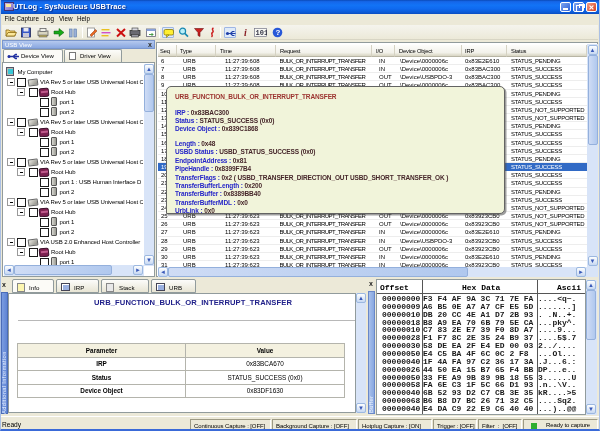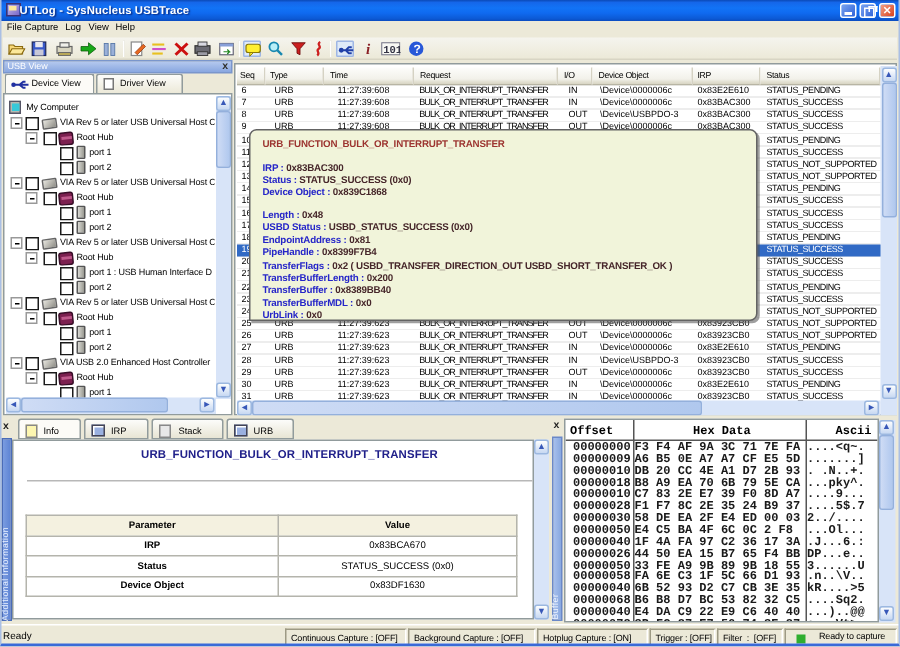--- a/index.html
+++ b/index.html
@@ -745,21 +745,21 @@
 <div class="hxr" style="top:37.55px"><span class="ho">00000018</span><span class="hh">B8 A9 EA 70 6B 79 5E CA</span><span class="ha">...pky^.</span></div>
 <div class="hxr" style="top:45.40px"><span class="ho">00000010</span><span class="hh">C7 83 2E E7 39 F0 8D A7</span><span class="ha">....9...</span></div>
 <div class="hxr" style="top:53.25px"><span class="ho">00000028</span><span class="hh">F1 F7 8C 2E 35 24 B9 37</span><span class="ha">....5$.7</span></div>
 <div class="hxr" style="top:61.10px"><span class="ho">00000030</span><span class="hh">58 DE EA 2F E4 ED 00 03</span><span class="ha">2../....</span></div>
 <div class="hxr" style="top:68.95px"><span class="ho">00000050</span><span class="hh">E4 C5 BA 4F 6C 0C 2 F8</span><span class="ha">...Ol...</span></div>
 <div class="hxr" style="top:76.80px"><span class="ho">00000040</span><span class="hh">1F 4A FA 97 C2 36 17 3A</span><span class="ha">.J...6.:</span></div>
 <div class="hxr" style="top:84.65px"><span class="ho">00000026</span><span class="hh">44 50 EA 15 B7 65 F4 BB</span><span class="ha">DP...e..</span></div>
 <div class="hxr" style="top:92.50px"><span class="ho">00000050</span><span class="hh">33 FE A9 9B 89 9B 18 55</span><span class="ha">3......U</span></div>
 <div class="hxr" style="top:100.35px"><span class="ho">00000058</span><span class="hh">FA 6E C3 1F 5C 66 D1 93</span><span class="ha">.n..\V..</span></div>
 <div class="hxr" style="top:108.20px"><span class="ho">00000040</span><span class="hh">6B 52 93 D2 C7 CB 3E 35</span><span class="ha">kR....&gt;5</span></div>
-<div class="hxr" style="top:116.05px"><span class="ho">00000068</span><span class="hh">B6 B8 D7 BC 53 82 32 C5</span><span class="ha">....Sq2.</span></div>
+<div class="hxr" style="top:116.05px"><span class="ho">00000068</span><span class="hh">B6 B8 D7 BC 26 71 32 C5</span><span class="ha">....Sq2.</span></div>
 <div class="hxr" style="top:123.90px"><span class="ho">00000040</span><span class="hh">E4 DA C9 22 E9 C6 40 40</span><span class="ha">...)..@@</span></div>
 <div class="hxr" style="top:131.75px"><span class="ho">00000078</span><span class="hh">3B FC 87 E7 56 74 3E 87</span><span class="ha">;...Vt&gt;.</span></div>
   </div>
   <div id="buffbar">
       <span>Buffer</span>
     </div>
   <div class="sb" style="left:219px;top:3px;width:11px;height:135px"></div>
   <div class="sbtn" style="left:219px;top:3px">▲</div>
   <div class="sth" style="left:219px;top:13px;width:10px;height:50px"></div>
   <div class="sbtn" style="left:219px;top:127px">▼</div>

